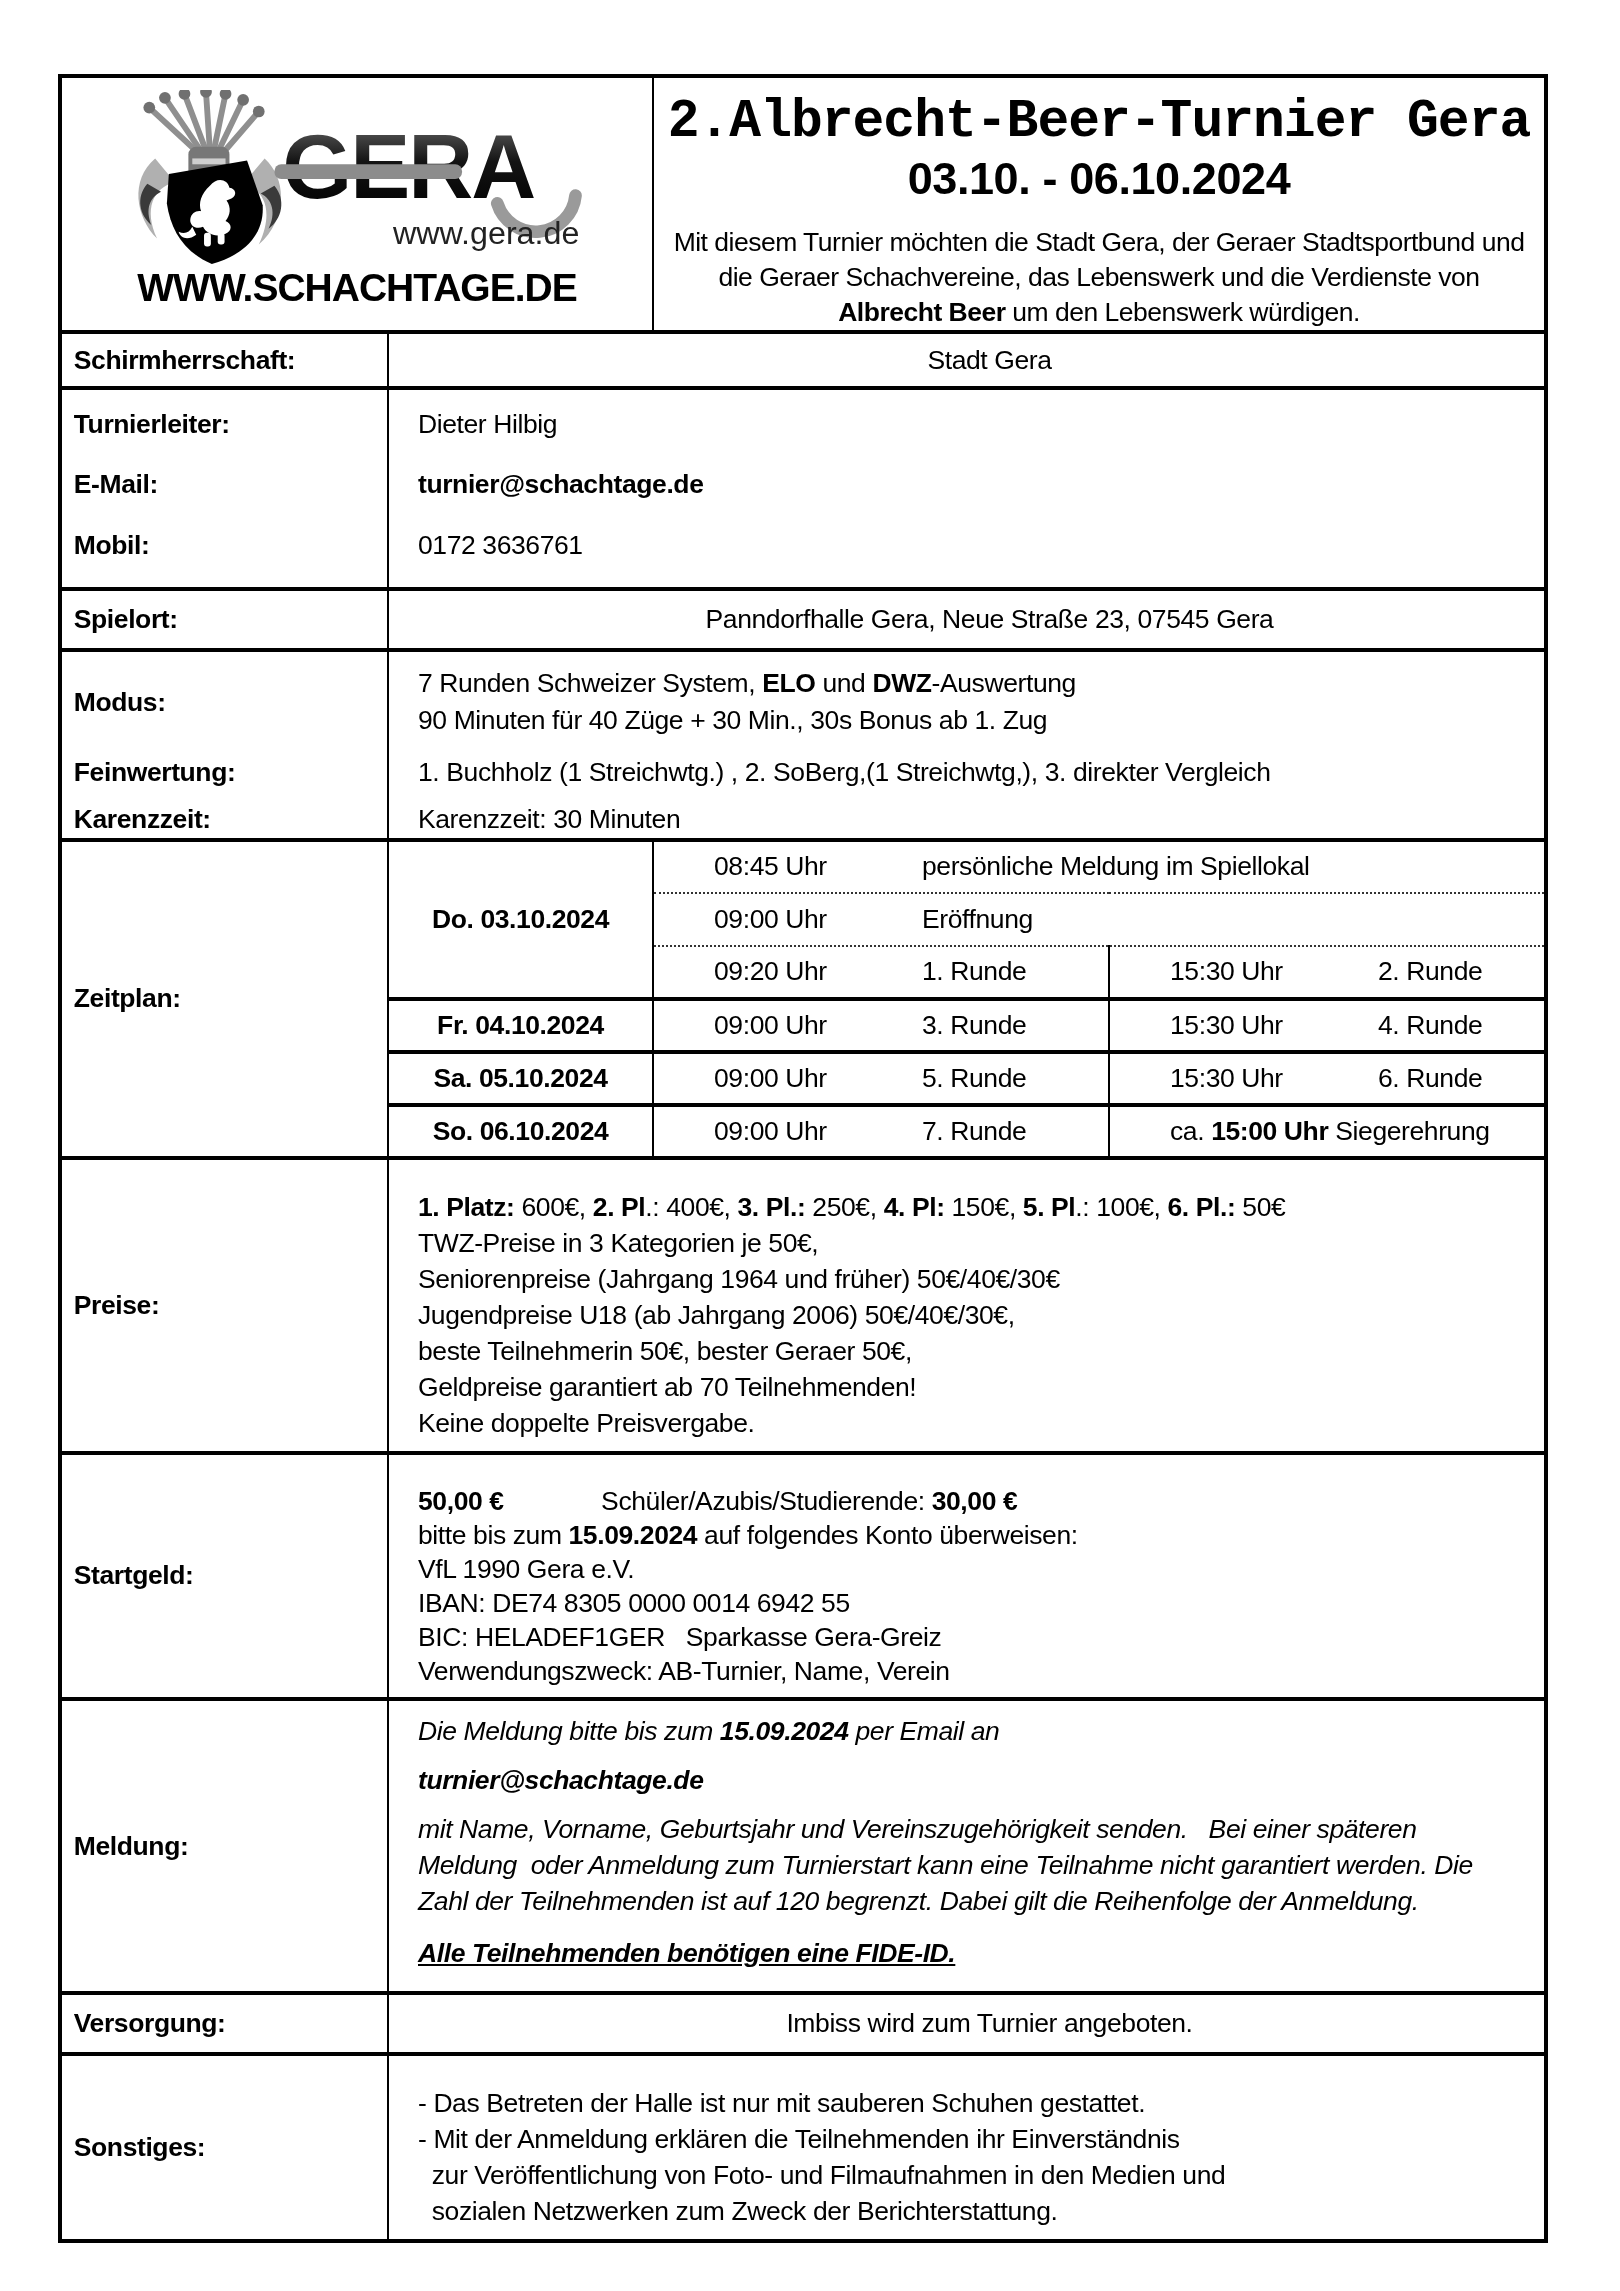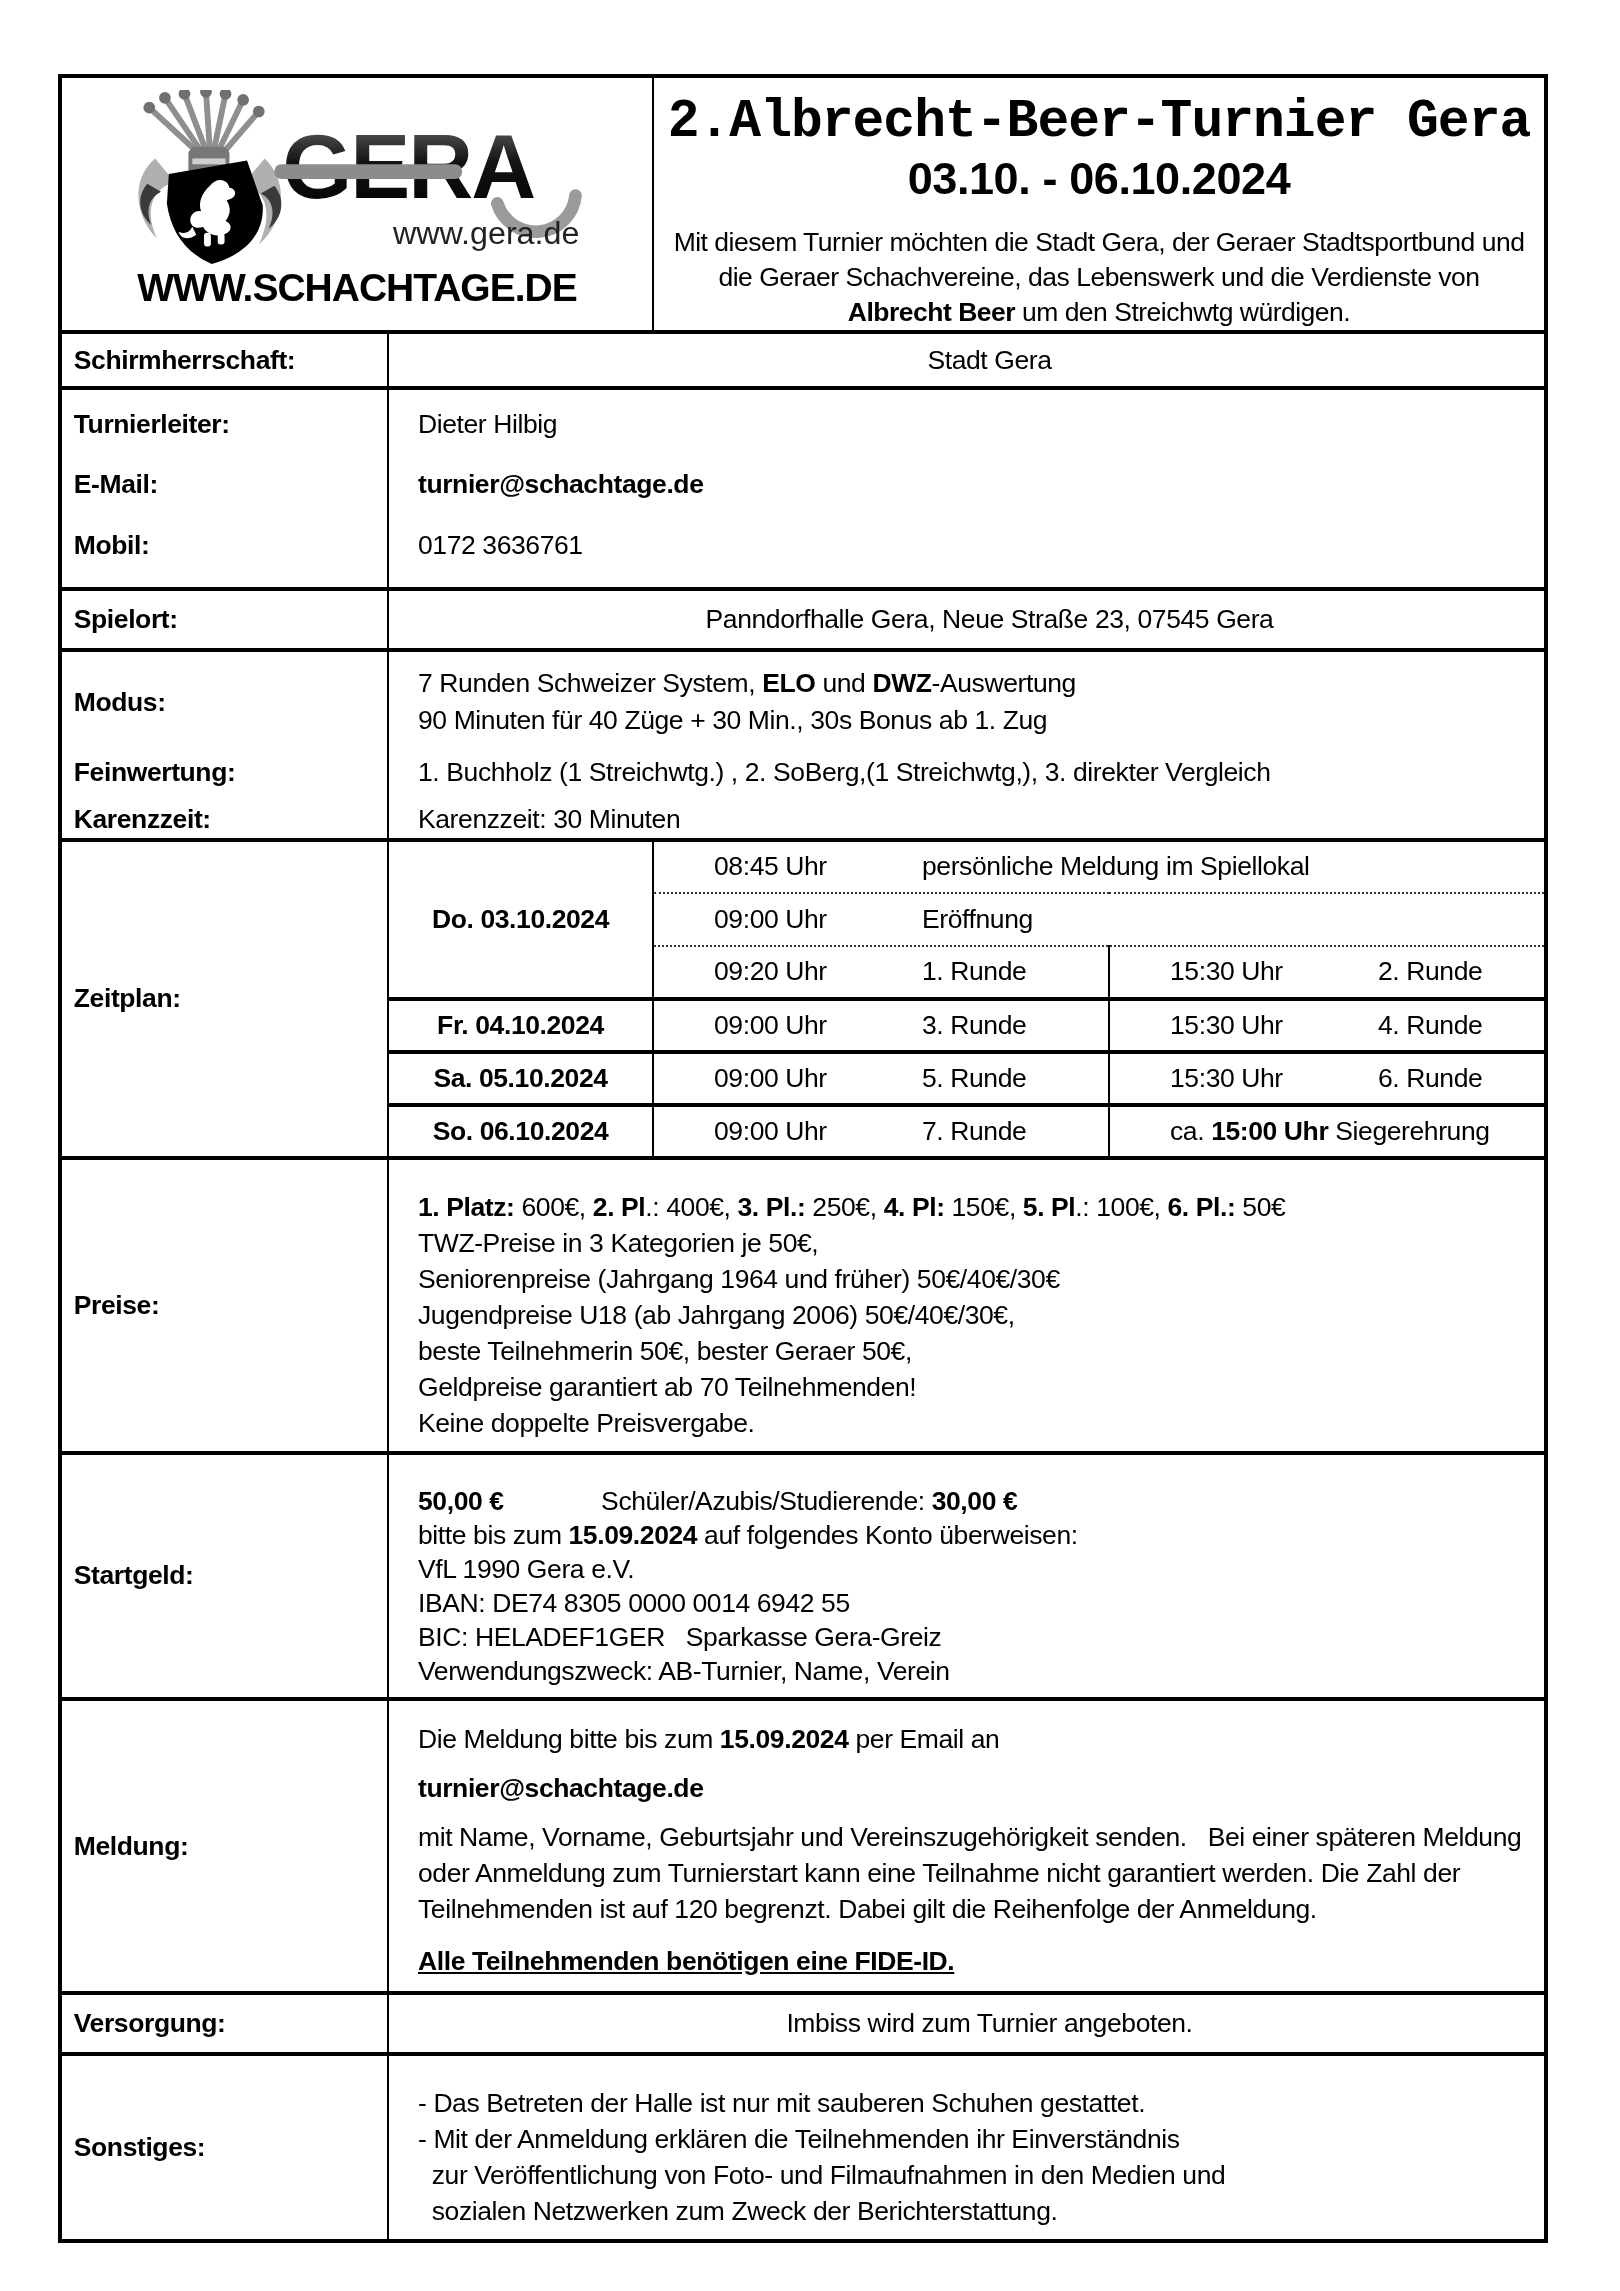--- a/index.html
+++ b/index.html
@@ -47,21 +47,21 @@
 
   
   td.date { vertical-align:middle; text-align:center; font-weight:bold; white-space:nowrap; }
   td.ev  { vertical-align:middle; padding-left:60px; white-space:nowrap; }
   .ev .t { display:inline-block; width:208px; }
   tr.zrow { height:53px; }
 
   
   .pad-block { padding-top:29px; padding-bottom:9.8px; }
   .sg .ln { line-height:34px; }
-  .meld { padding-top:20px; padding-bottom:11.8px; }
+  .meld { padding-top:12px; padding-bottom:11.8px;font-style:italic; }
   .meld .p1 { line-height:37px; }
   .meld .email { line-height:37px; margin-top:11.8px; font-weight:bold; }
   .meld .body { line-height:36px; margin-top:11.8px; padding-right:15.7px; white-space:normal; }
   .meld .fide { line-height:37px; margin-top:15.7px; font-weight:bold; text-decoration:underline; }
 
   
   tr.r-header  { height:241px; }
   tr.r-schirm  { height:56px; }
   tr.r-kontakt { height:196px; }
   tr.r-spiel   { height:61px; }
@@ -141,21 +141,21 @@
           <path d="M378,116 a41,41 0 0 0 80,-8" stroke="#9a9a9a" stroke-width="13" fill="none" stroke-linecap="round"></path>
           <text x="462" y="158" text-anchor="end" font-size="33" letter-spacing="0" font-family="&quot;Liberation Sans&quot;,&quot;DejaVu Sans&quot;,sans-serif" fill="#222222">www.gera.de</text>
         </svg>
         <div class="site">WWW.SCHACHTAGE.DE</div>
       </div>
     </td>
     <td colspan="2" class="hcell">
       <div class="title-wrap">
         <div class="title">2.Albrecht-Beer-Turnier Gera</div>
         <div class="dates">03.10. - 06.10.2024</div>
-        <div class="intro"><span>Mit diesem Turnier möchten die Stadt Gera, der Geraer Stadtsportbund und die Geraer Schachvereine, das Lebenswerk und die Verdienste von </span><span class="b">Albrecht Beer</span><span> um den Streichwtg würdigen.</span></div>
+        <div class="intro"><span>Mit diesem Turnier möchten die Stadt Gera, der Geraer Stadtsportbund und die Geraer Schachvereine, das Lebenswerk und die Verdienste von </span><span class="b">Albrecht Beer</span><span> um den Lebenswerk würdigen.</span></div>
       </div>
     </td>
   </tr>
 
   <tr class="hb r-schirm">
     <td class="lbl">Schirmherrschaft:</td>
     <td colspan="3" class="val">Stadt Gera</td>
   </tr>
 
   <tr class="hb r-kontakt">

